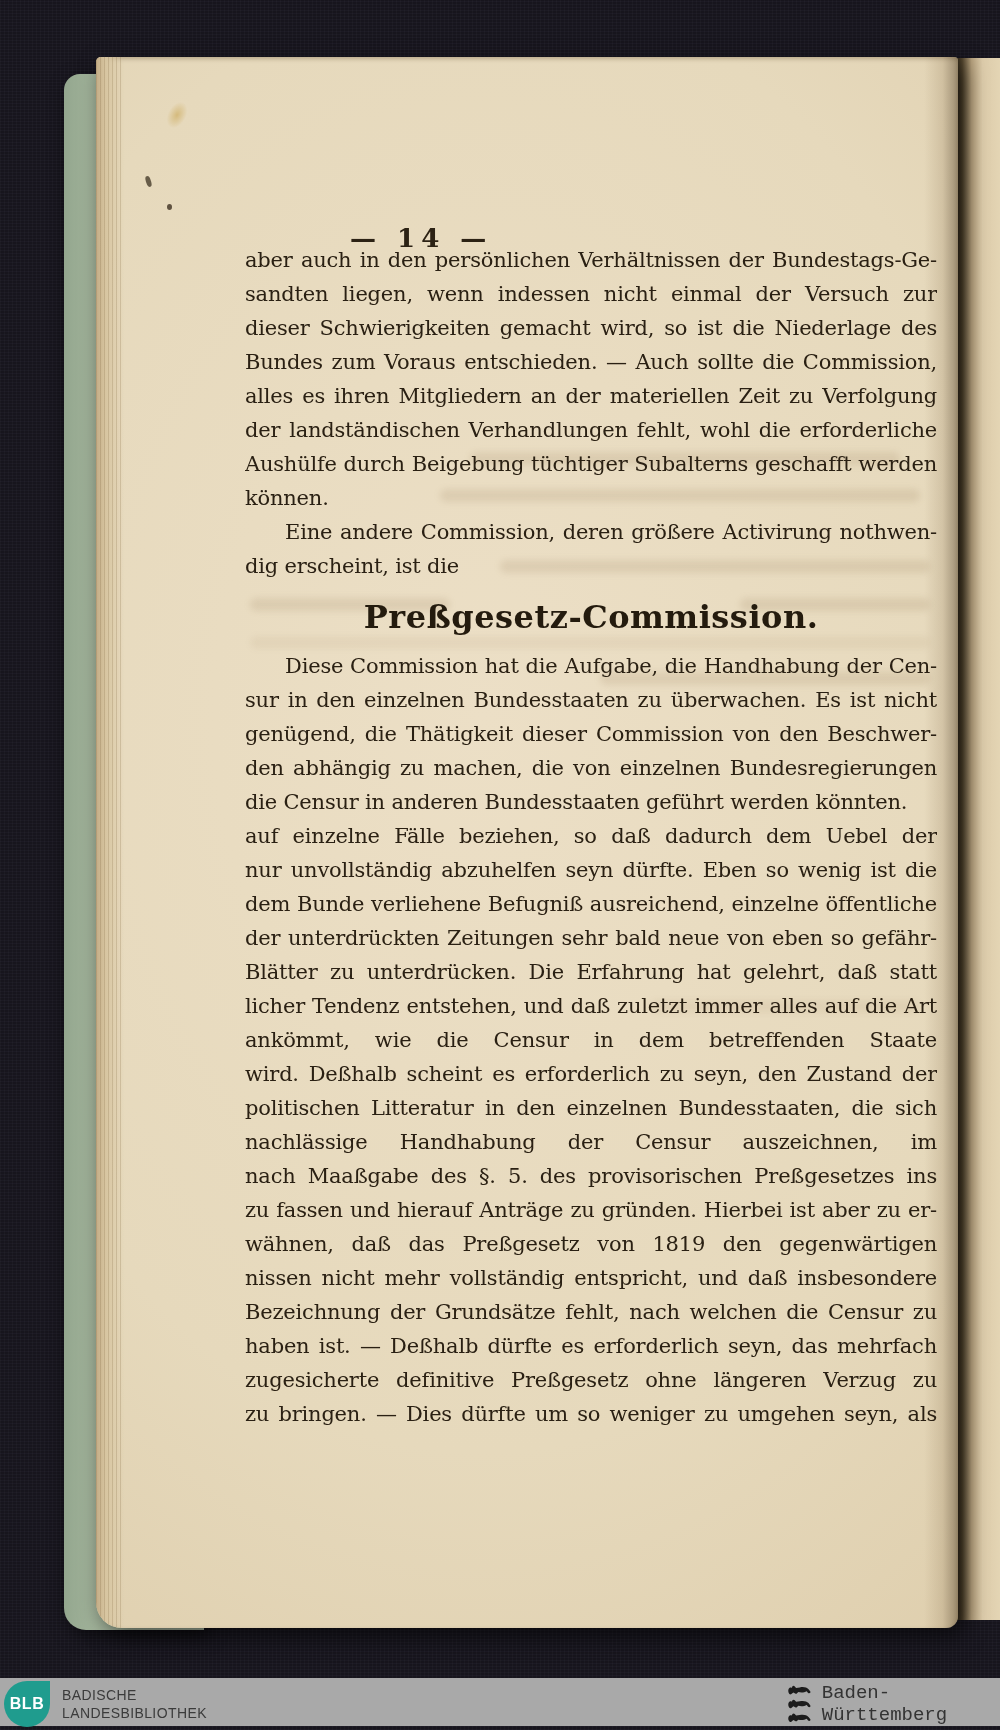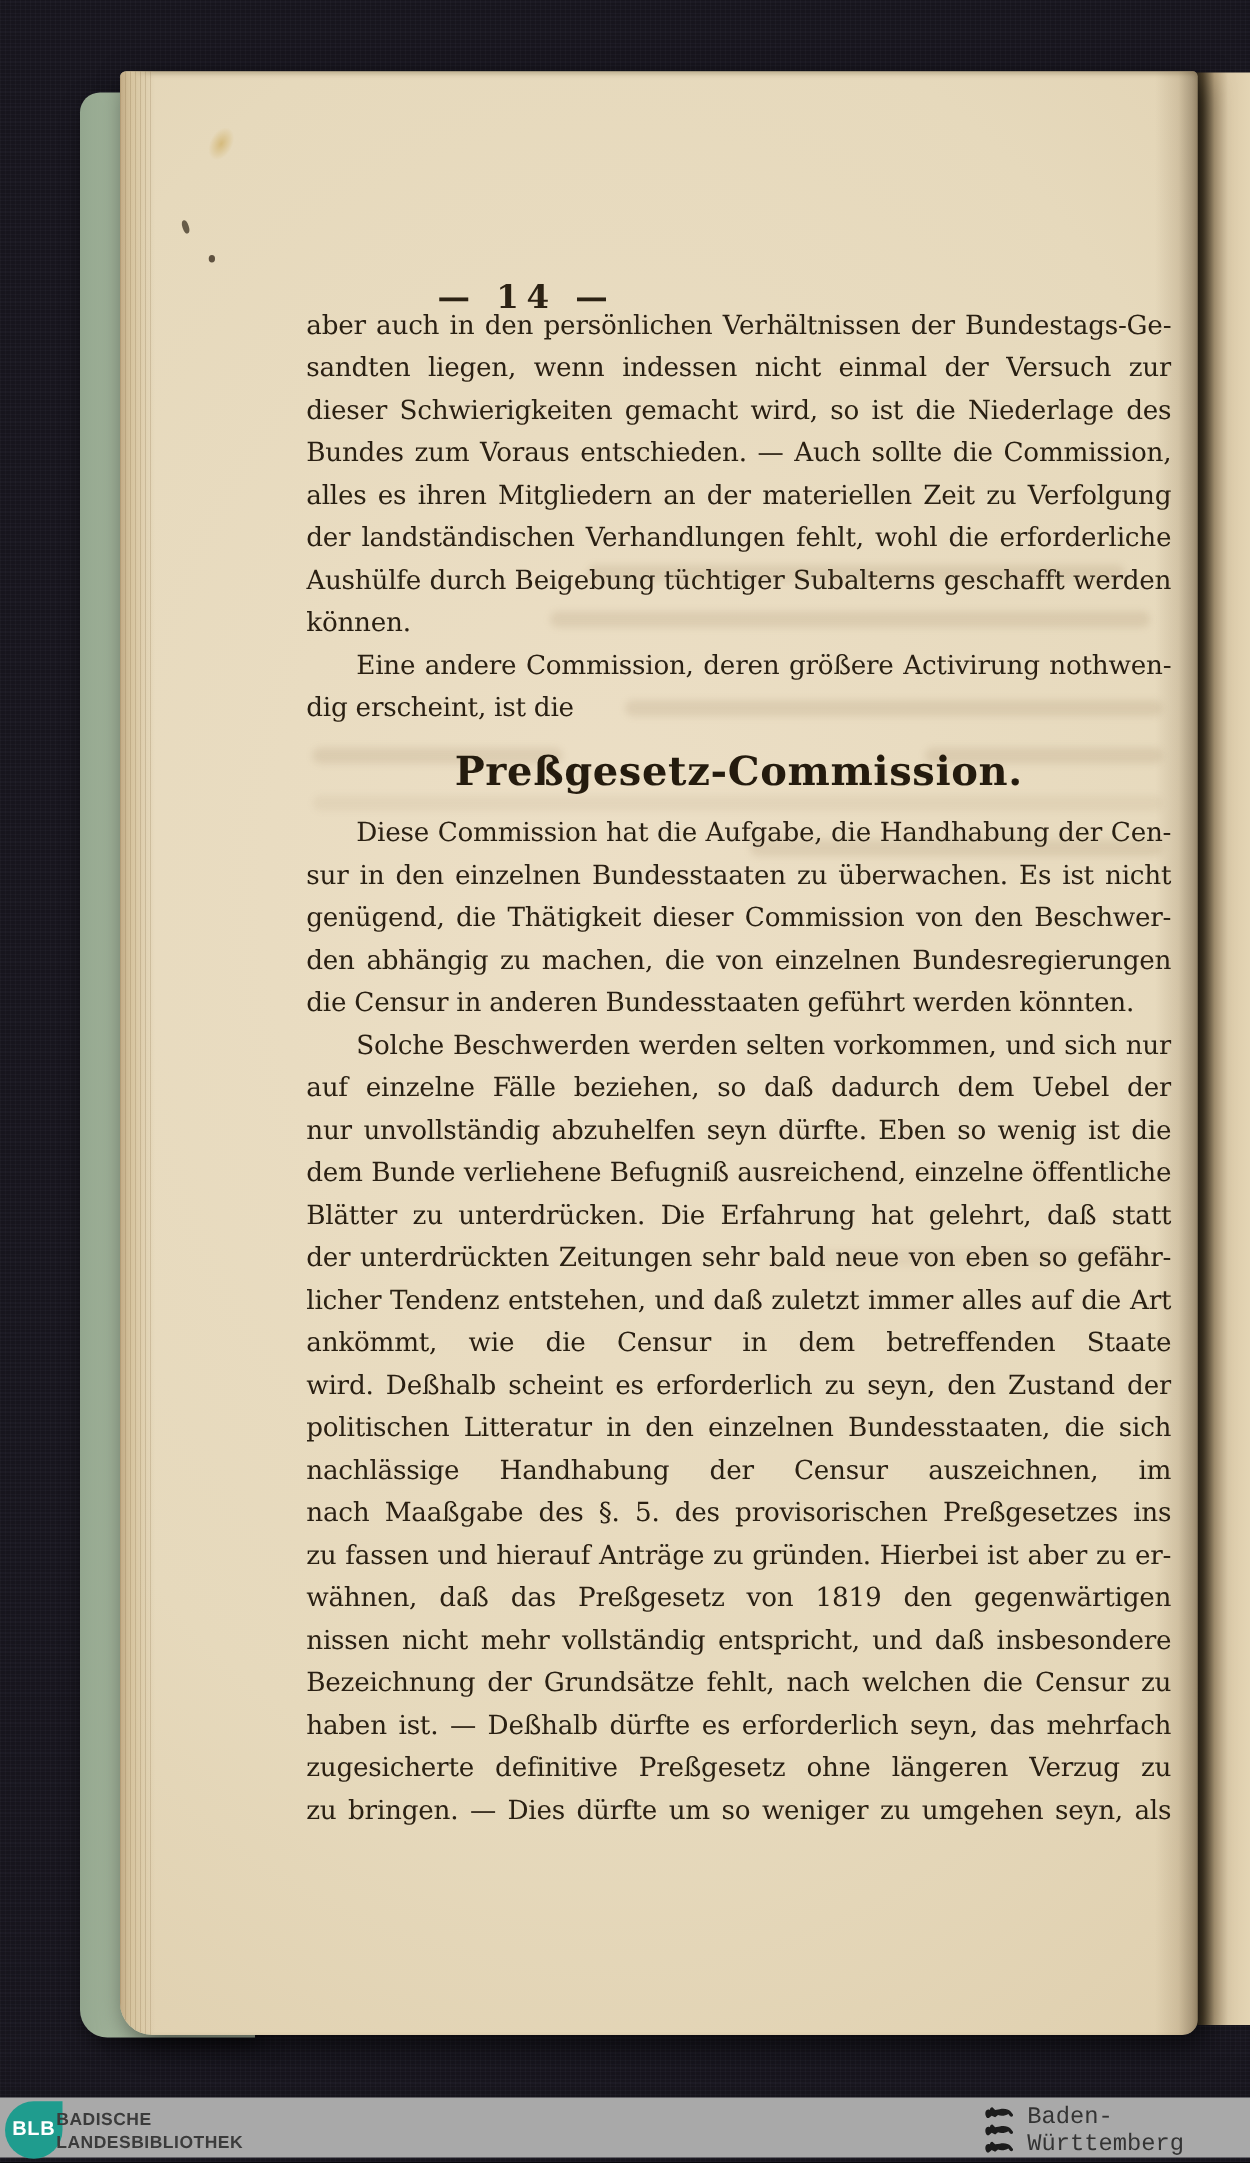--- a/index.html
+++ b/index.html
@@ -44,22 +44,22 @@
         background:radial-gradient(closest-side, rgba(196,156,62,0.5), rgba(196,156,62,0));
         transform:rotate(28deg);}
   .speck{position:absolute;left:71px;top:147px;width:5px;height:6px;border-radius:50%;background:#47392а;background:#47392a;opacity:.85;}
   .mark-comma{position:absolute;left:50px;top:119px;width:5px;height:11px;border-radius:45%;
         background:#3c3122;transform:rotate(-18deg);opacity:.75;}
   
   .footer{position:absolute;left:0;top:1678px;width:1000px;height:48px;background:#a9a9a9;}
   .blb-logo{position:absolute;left:4px;top:3px;width:46px;height:46px;background:#1f9c8e;
         border-radius:50% 0 50% 50%;display:flex;align-items:center;justify-content:center;}
   .blb-logo span{color:#fff;font-family:"Liberation Sans",sans-serif;font-weight:bold;font-size:16px;letter-spacing:0.5px;}
-  .lib-name{position:absolute;left:45px;top:8px;font-family:"Liberation Sans",sans-serif;
-        font-weight:bold;font-size:14px;line-height:18px;color:#3b3b3b;letter-spacing:0.4px;}
+  .lib-name{position:absolute;left:62px;top:8px;font-family:"Liberation Sans",sans-serif;
+        font-weight:normal;font-size:14px;line-height:18px;color:#3b3b3b;letter-spacing:0.4px;}
   .bw-block{position:absolute;left:786px;top:0;height:52px;display:flex;align-items:center;gap:10px;}
   .bw-crest{width:28px;height:42px;}
   .bw-text{font-family:Liberation Mono, monospace;font-size:19px;color:#333;font-weight:500;}
 </style>
 </head>
 <body>
 
 <div class="stage">
 
   <div class="flyleaf"></div>
@@ -94,26 +94,25 @@
         <div class="line">Aushülfe durch Beigebung tüchtiger Subalterns geschafft werden</div>
         <div class="line no-just">können.</div>
         <div class="line indent">Eine andere Commission, deren größere Activirung nothwen-</div>
         <div class="line no-just">dig erscheint, ist die</div>
         <div class="heading">Preßgesetz-Commission.</div>
         <div class="line indent">Diese Commission hat die Aufgabe, die Handhabung der Cen-</div>
         <div class="line">sur in den einzelnen Bundesstaaten zu überwachen.  Es ist nicht</div>
         <div class="line">genügend, die Thätigkeit dieser Commission von den Beschwer-</div>
         <div class="line">den abhängig zu machen, die von einzelnen Bundesregierungen über</div>
         <div class="line no-just">die Censur in anderen Bundesstaaten geführt werden könnten.</div>
-        <div class="line indent">Solche Beschwerden werden selten vorkommen, und sich nur</div>
         <div class="line">auf einzelne Fälle beziehen, so daß dadurch dem Uebel der Presse</div>
         <div class="line">nur unvollständig abzuhelfen seyn dürfte.  Eben so wenig ist die</div>
         <div class="line">dem Bunde verliehene Befugniß ausreichend, einzelne öffentliche</div>
+        <div class="line">der unterdrückten Zeitungen sehr bald neue von eben so gefähr-</div>
         <div class="line">Blätter zu unterdrücken.  Die Erfahrung hat gelehrt, daß statt</div>
-        <div class="line">der unterdrückten Zeitungen sehr bald neue von eben so gefähr-</div>
         <div class="line">licher Tendenz entstehen, und daß zuletzt immer alles auf die Art</div>
         <div class="line">ankömmt, wie die Censur in dem betreffenden Staate gehandhabt</div>
         <div class="line">wird.  Deßhalb scheint es erforderlich zu seyn, den Zustand der</div>
         <div class="line">politischen Litteratur in den einzelnen Bundesstaaten, die sich durch</div>
         <div class="line">nachlässige Handhabung der Censur auszeichnen, im Allgemeinen</div>
         <div class="line">nach Maaßgabe des §. 5. des provisorischen Preßgesetzes ins Auge</div>
         <div class="line">zu fassen und hierauf Anträge zu gründen.  Hierbei ist aber zu er-</div>
         <div class="line">wähnen, daß das Preßgesetz von 1819 den gegenwärtigen Bedürf-</div>
         <div class="line">nissen nicht mehr vollständig entspricht, und daß insbesondere eine</div>
         <div class="line">Bezeichnung der Grundsätze fehlt, nach welchen die Censur zu hand-</div>

